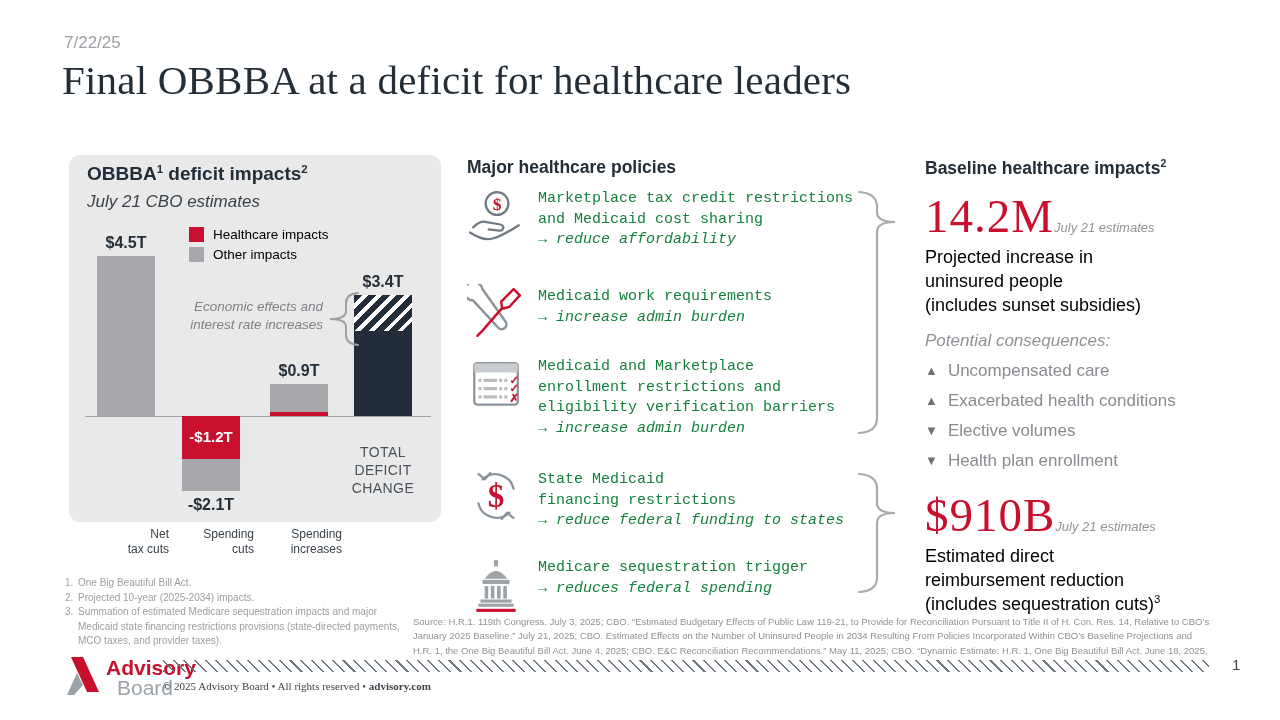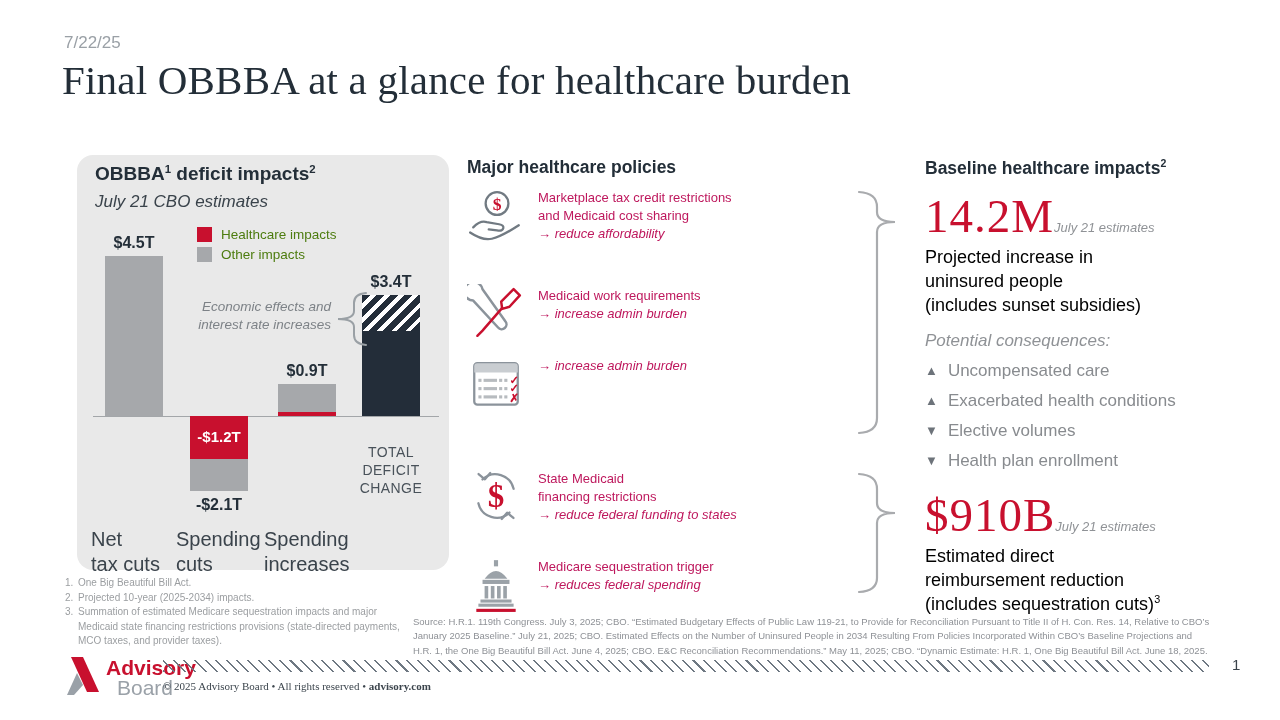--- a/index.html
+++ b/index.html
@@ -10,52 +10,52 @@
   
   .topbar{position:absolute;left:0;top:2px;width:1280px;height:24px;background:#47535f;
           display:flex;align-items:center;justify-content:center;}
   .topbar span{color:#e8ebee;font-size:13px;letter-spacing:1.5px;}
 
   .date{position:absolute;left:64px;top:33px;font-size:17px;color:#9aa0a6;}
   .title{position:absolute;left:62px;top:56px;font-family:"Liberation Serif",serif;
          font-size:41px;color:#232e38;letter-spacing:0.2px;}
 
   
-  .panel{position:absolute;left:77px;top:155px;width:372px;height:415px;background:#e9e9e9;border-radius:16px;}
+  .panel{position:absolute;left:69px;top:155px;width:372px;height:367px;background:#e9e9e9;border-radius:11px;}
   .panel h2{position:absolute;left:18px;top:8px;margin:0;font-size:19px;color:#232e38;font-weight:bold;}
   .panel .sub{position:absolute;left:18px;top:37px;font-size:17px;font-style:italic;color:#3a434b;}
   sup{font-size:60%;}
 
-  .legend{position:absolute;left:120px;top:72px;font-size:13.5px;color:#4d7c0f;}
+  .legend{position:absolute;left:120px;top:72px;font-size:13.5px;color:#000000;}
   .legend .row{display:flex;align-items:center;margin-bottom:5px;}
   .legend .sw{width:15px;height:15px;margin-right:9px;display:inline-block;}
 
   .chart-area{position:absolute;left:0;top:0;width:372px;height:415px;}
   .axis{position:absolute;left:16px;top:261px;width:346px;height:1px;background:#a3a6a9;}
   .bar-seg{position:absolute;left:0;width:100%;}
   .hatch-fill{background:repeating-linear-gradient(135deg,#232d39 0 6px,#ffffff 6px 10px);}
   .bar-value-label{position:absolute;font-size:16px;font-weight:bold;color:#242f39;text-align:center;}
   .bar-inner-label{position:absolute;width:100%;text-align:center;color:#ffffff;font-size:15px;font-weight:bold;}
-  .bar-cat{position:absolute;top:372px;font-size:20px;color:#3a434b;text-align:left;line-height:1.25;white-space:pre-line;}
+  .bar-cat{position:absolute;top:372px;font-size:12px;color:#3a434b;text-align:right;line-height:1.25;white-space:pre-line;}
 
   .annotation{position:absolute;left:108px;top:143px;width:146px;text-align:right;
               font-size:13.5px;font-style:italic;color:#7d8287;line-height:1.3;}
   .annot-brace{position:absolute;left:256px;top:136px;}
   .total-label{position:absolute;left:258px;top:288px;width:112px;text-align:center;
                font-size:14px;color:#49525a;line-height:1.3;letter-spacing:0.4px;}
 
   
   .footnotes{position:absolute;left:65px;top:576px;width:338px;font-size:10px;color:#9b9ea1;line-height:1.45;}
   .fn{display:flex;}
   .fn .n{width:13px;flex:none;}
 
   
   .mid-header{position:absolute;left:467px;top:157px;font-size:17.5px;font-weight:bold;color:#232e38;}
   .policy-icon{position:absolute;left:467px;width:58px;height:58px;}
-  .policy-text{position:absolute;left:538px;width:336px;font-size:13px;color:#be185d;line-height:1.38;}
+  .policy-text{position:absolute;left:538px;width:336px;font-size:15px;color:#15803d;line-height:1.38;font-family:Liberation Mono, monospace;}
   .effect em{font-style:italic;}
   .arrow{font-style:normal;}
 
   
   .brace{position:absolute;}
 
   
   .right-col{position:absolute;left:925px;top:157px;width:345px;}
   .right-header{font-size:17.5px;font-weight:bold;color:#232e38;margin-bottom:10px;}
   .stat-line{display:flex;align-items:baseline;}
@@ -85,21 +85,21 @@
              font-size:11px;color:#3c454d;}
   .copyright b{font-weight:bold;}
 </style>
 </head>
 <body>
 
 <div class="slide">
 
 
   <div class="date">7/22/25</div>
-  <h1 class="title" style="margin:0;font-weight:normal;">Final OBBBA at a glance for healthcare burden</h1>
+  <h1 class="title" style="margin:0;font-weight:normal;">Final OBBBA at a deficit for healthcare leaders</h1>
 
   <div class="panel">
     <h2><span>OBBBA</span><sup>1</sup><span> deficit impacts</span><sup>2</sup></h2>
     <div class="sub">July 21 CBO estimates</div>
 
     <div class="legend">
       <div class="row">
         <span class="sw" id="legend-sw-0" style="background: rgb(200, 16, 46);"></span>
         <span>Healthcare impacts</span>
       </div>
@@ -207,20 +207,23 @@
         <rect x="31" y="38" width="3" height="3"></rect>
         <rect x="36" y="38" width="3" height="3"></rect>
     </g>
     <g fill="#c8102e" font-size="11" font-weight="bold" font-family="Liberation Sans,sans-serif">
       <text x="41" y="27">✓</text>
         <text x="41" y="35">✓</text>
         <text x="41" y="44">✗</text>
     </g>
   </svg>
   <div class="policy-text" style="top:357px">
+    <div class="pre">Medicaid and Marketplace
+enrollment restrictions and
+eligibility verification barriers</div>
     <div class="effect"><span class="arrow">→</span> <em>increase admin burden</em></div>
   </div>
 
   <svg class="policy-icon" style="top:467px" viewBox="0 0 56 56">
     <path d="M45 21 a18 18 0 0 0 -30 -9" fill="none" stroke="#8b939b" stroke-width="2.2" stroke-linecap="round"></path>
     <path d="M15 5 l0 8 8 0" fill="none" stroke="#8b939b" stroke-width="2.2" stroke-linecap="round" stroke-linejoin="round" transform="rotate(-50 15 10)"></path>
     <path d="M11 35 a18 18 0 0 0 30 9" fill="none" stroke="#8b939b" stroke-width="2.2" stroke-linecap="round"></path>
     <path d="M41 51 l0 -8 -8 0" fill="none" stroke="#8b939b" stroke-width="2.2" stroke-linecap="round" stroke-linejoin="round" transform="rotate(-50 41 46)"></path>
     <text x="28" y="39" text-anchor="middle" font-size="32" font-weight="bold" fill="#c8102e" font-family="Liberation Serif,serif">$</text>
   </svg>

